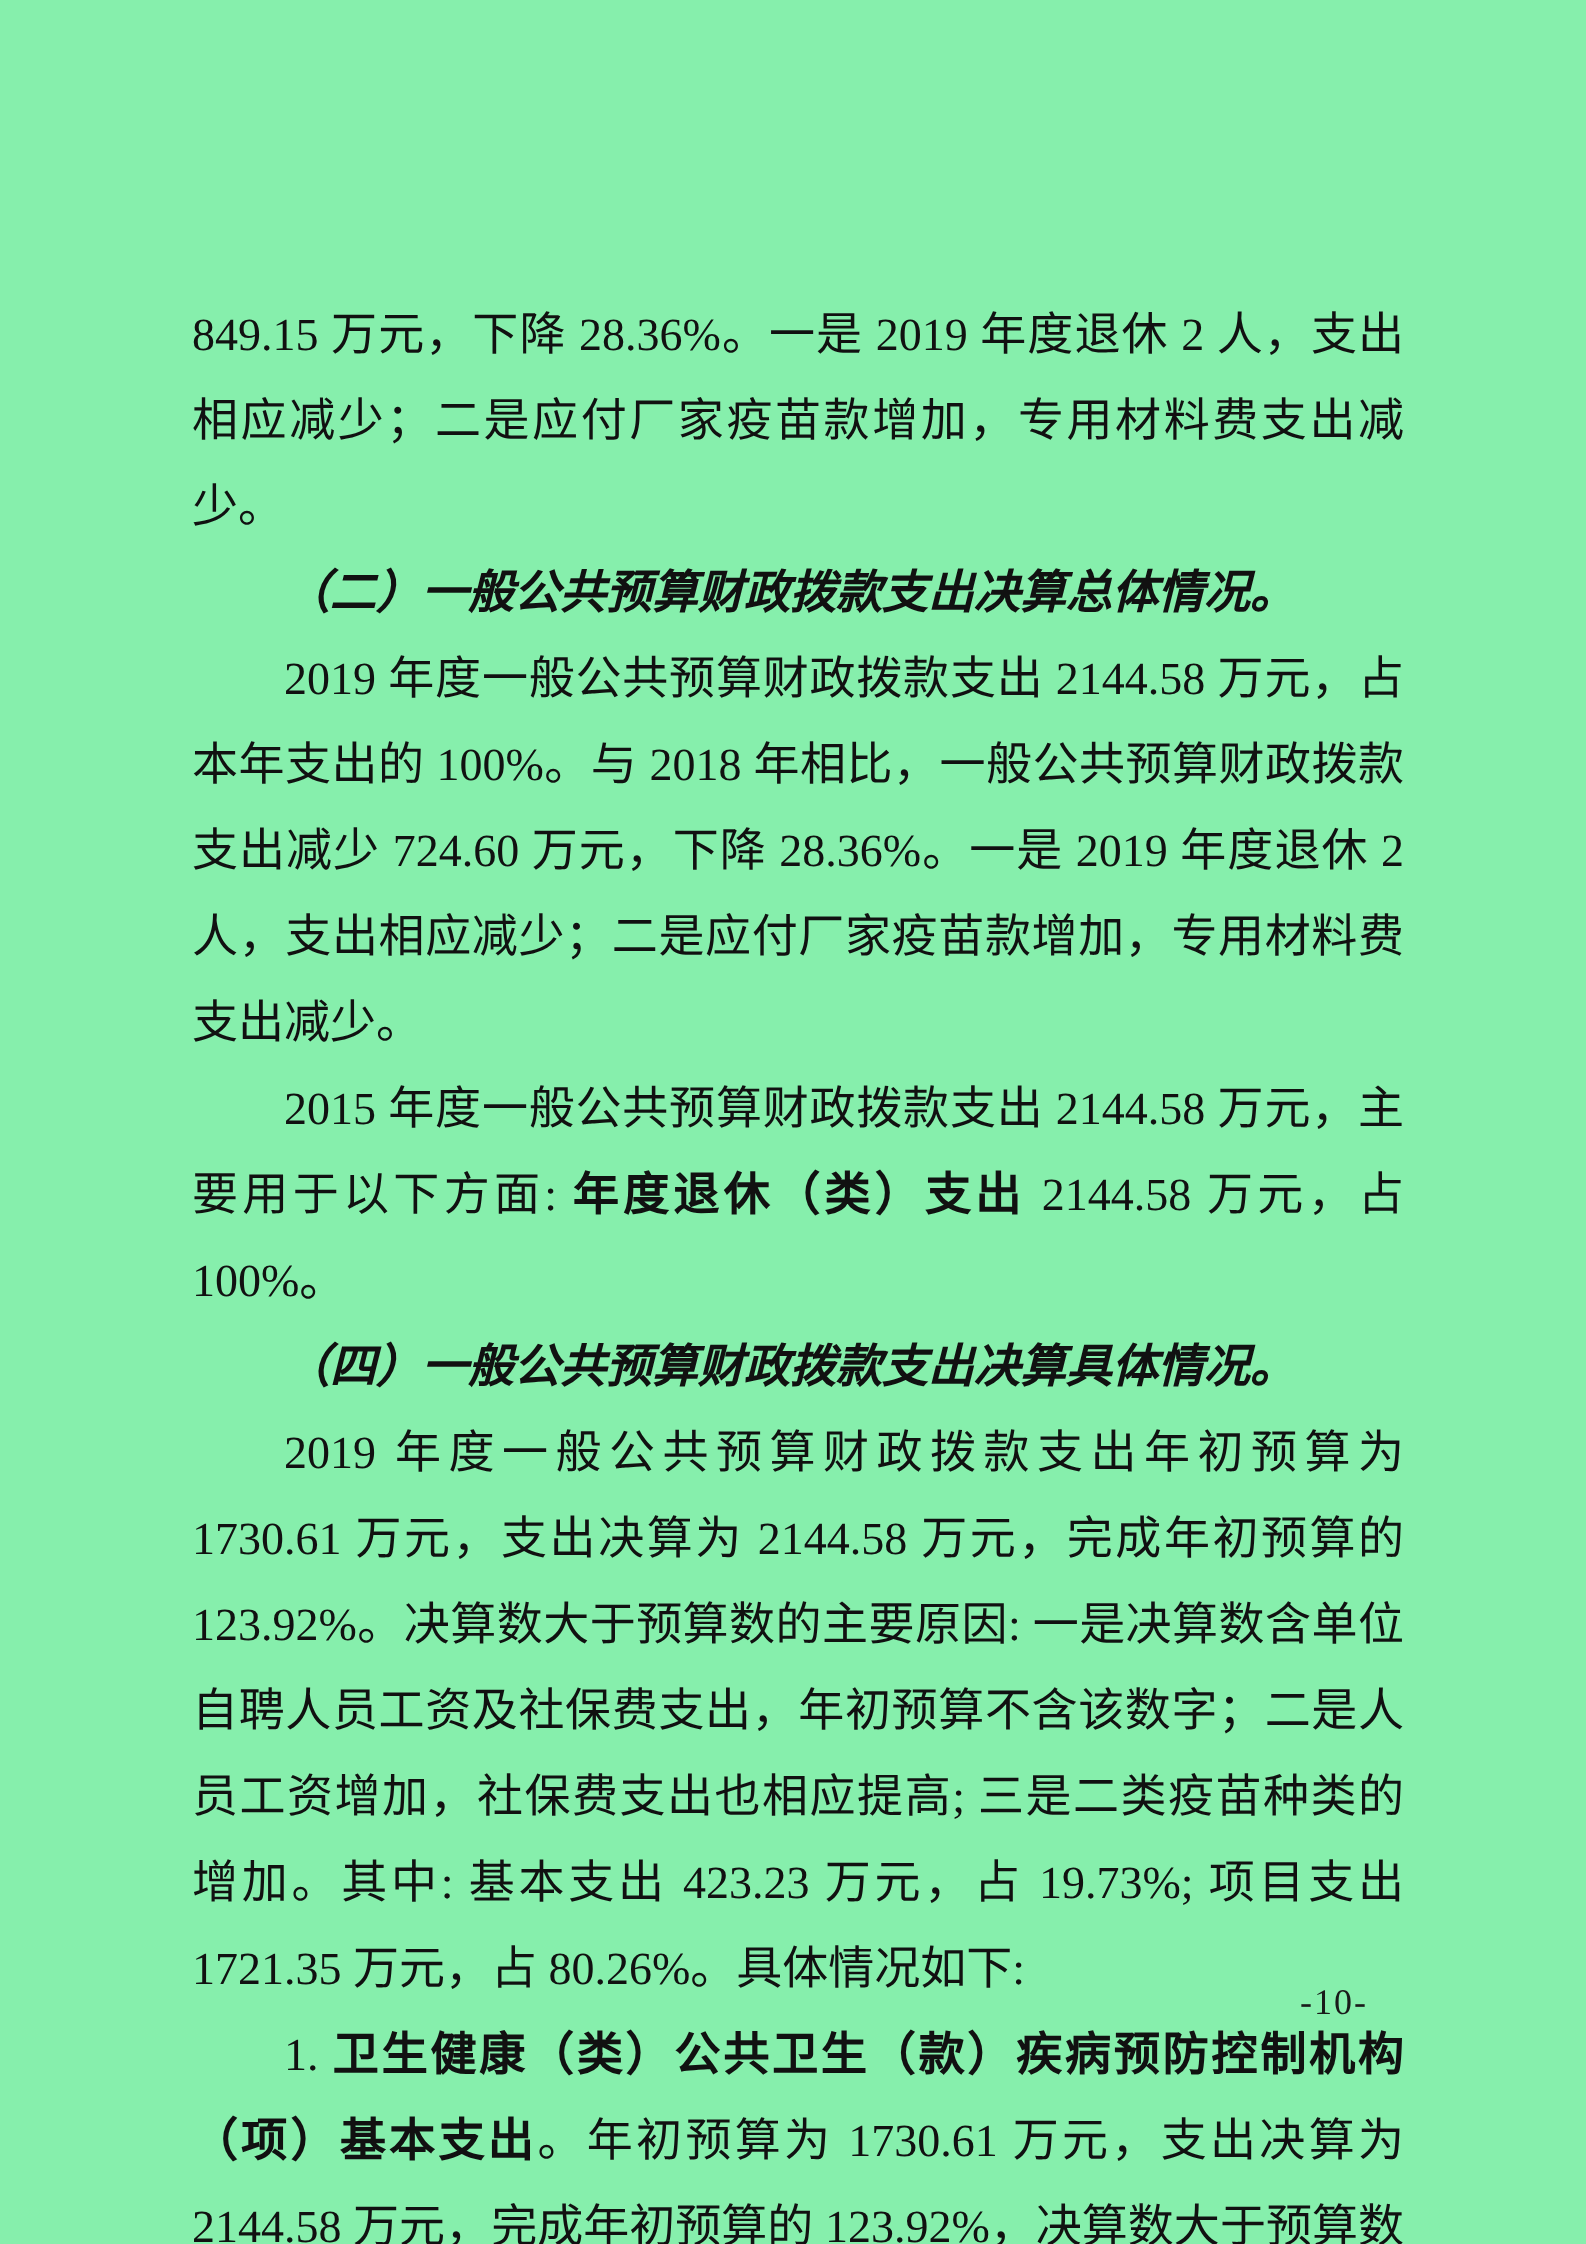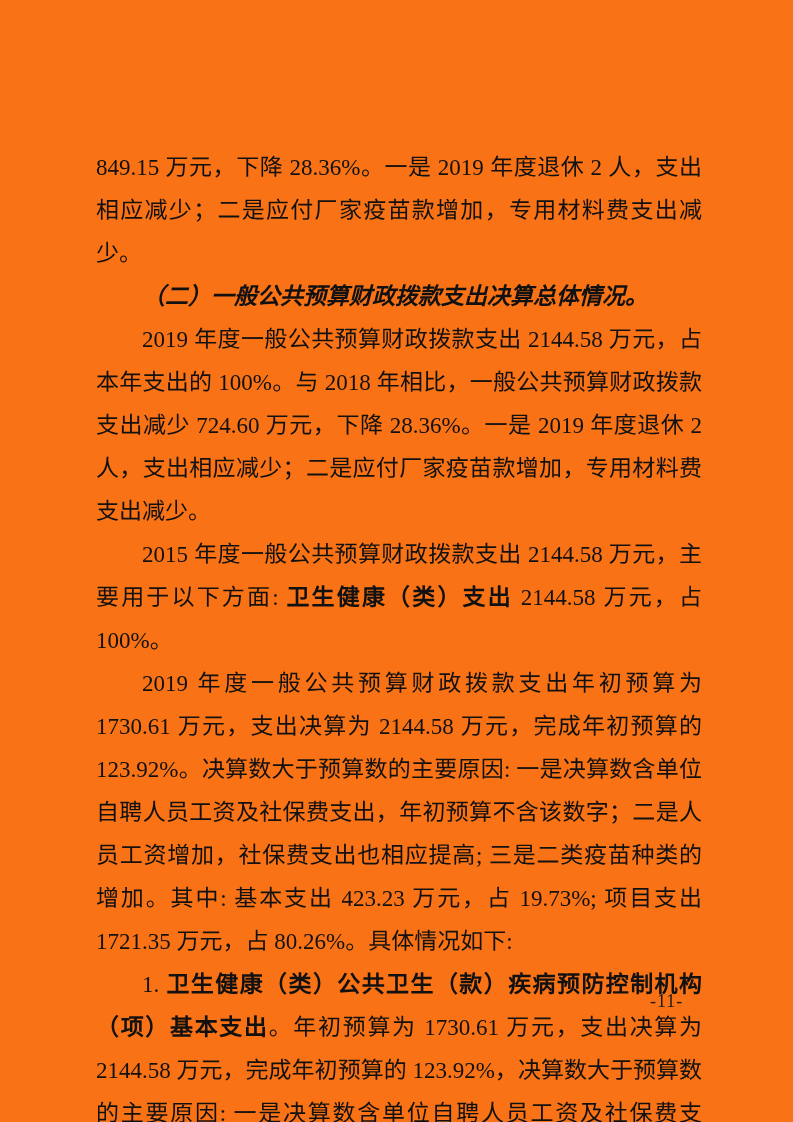--- a/index.html
+++ b/index.html
@@ -4,21 +4,21 @@
 <style>
   html, body {
     margin: 0;
     padding: 0;
     background: #ffffff;
   }
   .page {
     position: relative;
     width: 793px;
     height: 1122px;
-    background: #f97316;
+    background: #86efac;
     color: #111111;
     font-family: "Liberation Serif", "DejaVu Serif", serif;
     overflow: hidden;
   }
   .content {
     position: absolute;
     left: 96px;
     top: 146px;
     width: 606px;
     font-size: 23px;
@@ -56,23 +56,24 @@
 <div class="page">
   <div class="content">
 
     <p class="para no-indent"><span>849.15 万元，下降 28.36%。一是 2019 年度退休 2 人，支出相应减少；二是应付厂家疫苗款增加，专用材料费支出减少。</span></p>
 
     <p class="para heading"><span>（二）一般公共预算财政拨款支出决算总体情况。</span></p>
 
     <p class="para"><span>2019 年度一般公共预算财政拨款支出 2144.58 万元，占本年支出的 100%。与 2018 年相比，一般公共预算财政拨款支出减少 724.60 万元，下降 28.36%。一是 2019 年度退休 2 人，支出相应减少；二是应付厂家疫苗款增加，专用材料费支出减少。</span></p>
 
 
-    <p class="para"><span>2015 年度一般公共预算财政拨款支出 2144.58 万元，主要用于以下方面: </span><span class="bold">卫生健康（类）支出</span><span> 2144.58 万元，占 100%。</span></p>
+    <p class="para"><span>2015 年度一般公共预算财政拨款支出 2144.58 万元，主要用于以下方面: </span><span class="bold">年度退休（类）支出</span><span> 2144.58 万元，占 100%。</span></p>
 
+    <p class="para heading"><span>（四）一般公共预算财政拨款支出决算具体情况。</span></p>
 
     <p class="para"><span>2019 年度一般公共预算财政拨款支出年初预算为 1730.61 万元，支出决算为 2144.58 万元，完成年初预算的 123.92%。决算数大于预算数的主要原因: 一是决算数含单位自聘人员工资及社保费支出，年初预算不含该数字；二是人员工资增加，社保费支出也相应提高; 三是二类疫苗种类的增加。其中: 基本支出 423.23 万元，占 19.73%; 项目支出 1721.35 万元，占 80.26%。具体情况如下:</span></p>
 
     <p class="para"><span>1. </span><span class="bold">卫生健康（类）公共卫生（款）疾病预防控制机构（项）基本支出</span><span>。年初预算为 1730.61 万元，支出决算为 2144.58 万元，完成年初预算的 123.92%，决算数大于预算数的主要原因: 一是决算数含单位自聘人员工资及社保费支出，年初预算不含该数字；</span></p>
 
   </div>
 
-  <div class="page-number">-11-</div>
+  <div class="page-number">-10-</div>
 </div>
 
 </body></html>

